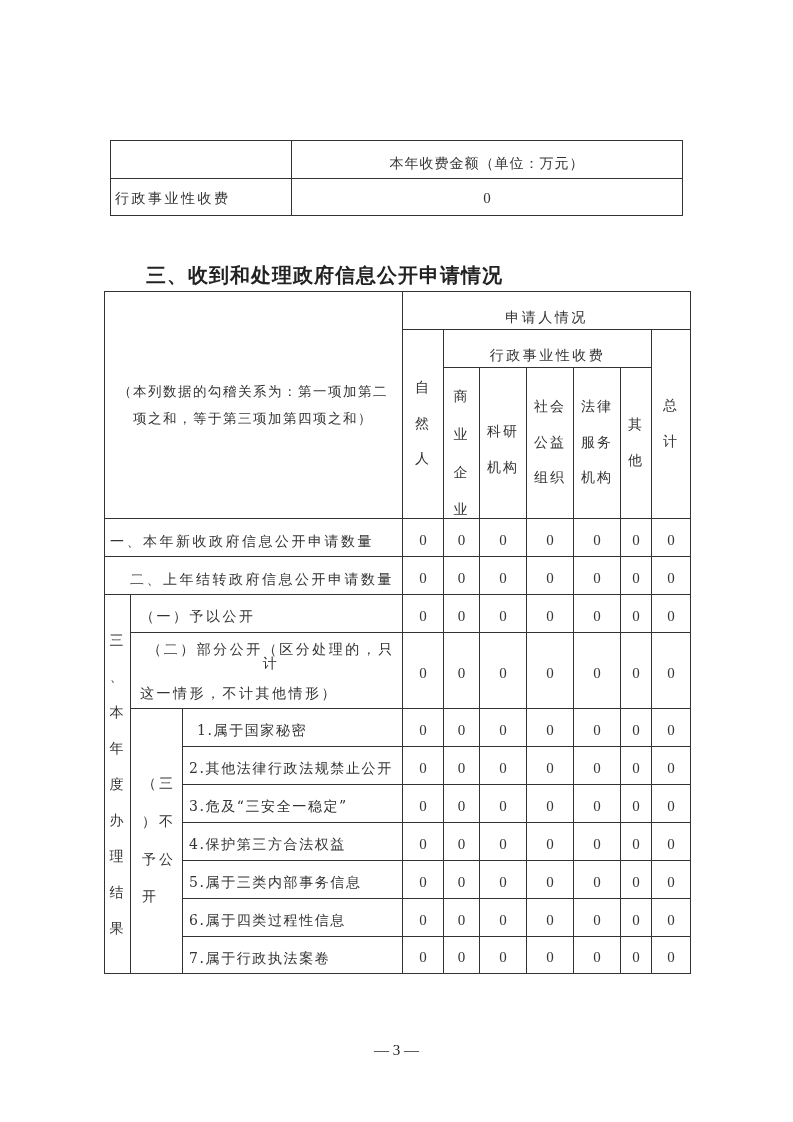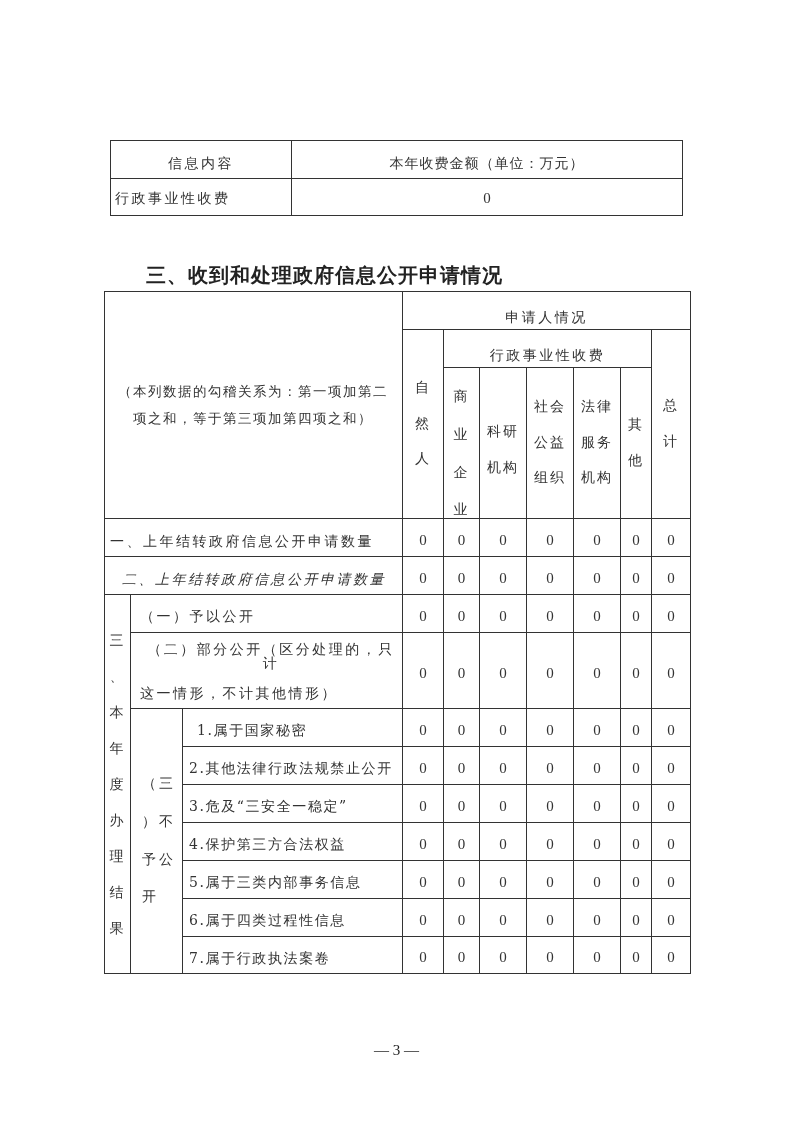--- a/index.html
+++ b/index.html
@@ -24,21 +24,20 @@
 <body>
 
 <div class="abs" style="left:110px;top:140px;width:573px;height:76px;">
   <div class="hline" style="left:0;top:0;width:573px;"></div>
   <div class="hline" style="left:0;top:38px;width:573px;"></div>
   <div class="hline" style="left:0;top:75px;width:573px;"></div>
   <div class="vline" style="left:0;top:0;height:76px;"></div>
   <div class="vline" style="left:181px;top:0;height:76px;"></div>
   <div class="vline" style="left:572px;top:0;height:76px;"></div>
 
-  <div class="cell spaced" style="left:1px;top:4px;width:180px;height:38px;">信息内容</div>
   <div class="cell" style="left:182px;top:4px;width:390px;height:38px;letter-spacing:1px;">本年收费金额（单位：万元）</div>
   <div class="cell left spaced" style="left:1px;top:40px;width:180px;height:36px;padding-left:4px;">行政事业性收费</div>
   <div class="cell num" style="left:182px;top:40px;width:390px;height:36px;">0</div>
 </div>
 
 <h2 class="section">三、收到和处理政府信息公开申请情况</h2>
 
 <div class="abs" id="req" style="left:0;top:0;width:793px;height:1122px;">
 
   <div id="grid">
@@ -107,22 +106,22 @@
       <div class="cell vert" style="left: 621px; top: 367px; width: 30px; height: 151px; line-height: 2.55; padding-top: 0px;">
         <span style="letter-spacing: 2px;">其</span>
         <span style="letter-spacing: 2px;">他</span>
       </div>
       <div class="cell vert" style="left: 652px; top: 329px; width: 38px; height: 189px; line-height: 2.55; padding-top: 0px;">
         <span style="letter-spacing: 2px;">总</span>
         <span style="letter-spacing: 2px;">计</span>
       </div>
     </div>
 
-  <div class="cell left spaced" style="left:104px;top:522px;width:298px;height:38px;padding-left:6px;">一、上年结转政府信息公开申请数量</div>
-  <div class="cell left spaced" style="left:104px;top:560px;width:298px;height:38px;padding-left:18px;font-style:italic;">二、上年结转政府信息公开申请数量</div>
+  <div class="cell left spaced" style="left:104px;top:522px;width:298px;height:38px;padding-left:6px;">一、本年新收政府信息公开申请数量</div>
+  <div class="cell left spaced" style="left:112px;top:560px;width:298px;height:38px;padding-left:18px;">二、上年结转政府信息公开申请数量</div>
 
   <div class="cell vert" id="g3" style="left:104px;top:595px;width:25px;height:378px;font-size:14px;line-height:2.58;justify-content:center;">
       <span>三</span>
       <span>、</span>
       <span>本</span>
       <span>年</span>
       <span>度</span>
       <span>办</span>
       <span>理</span>
       <span>结</span>

